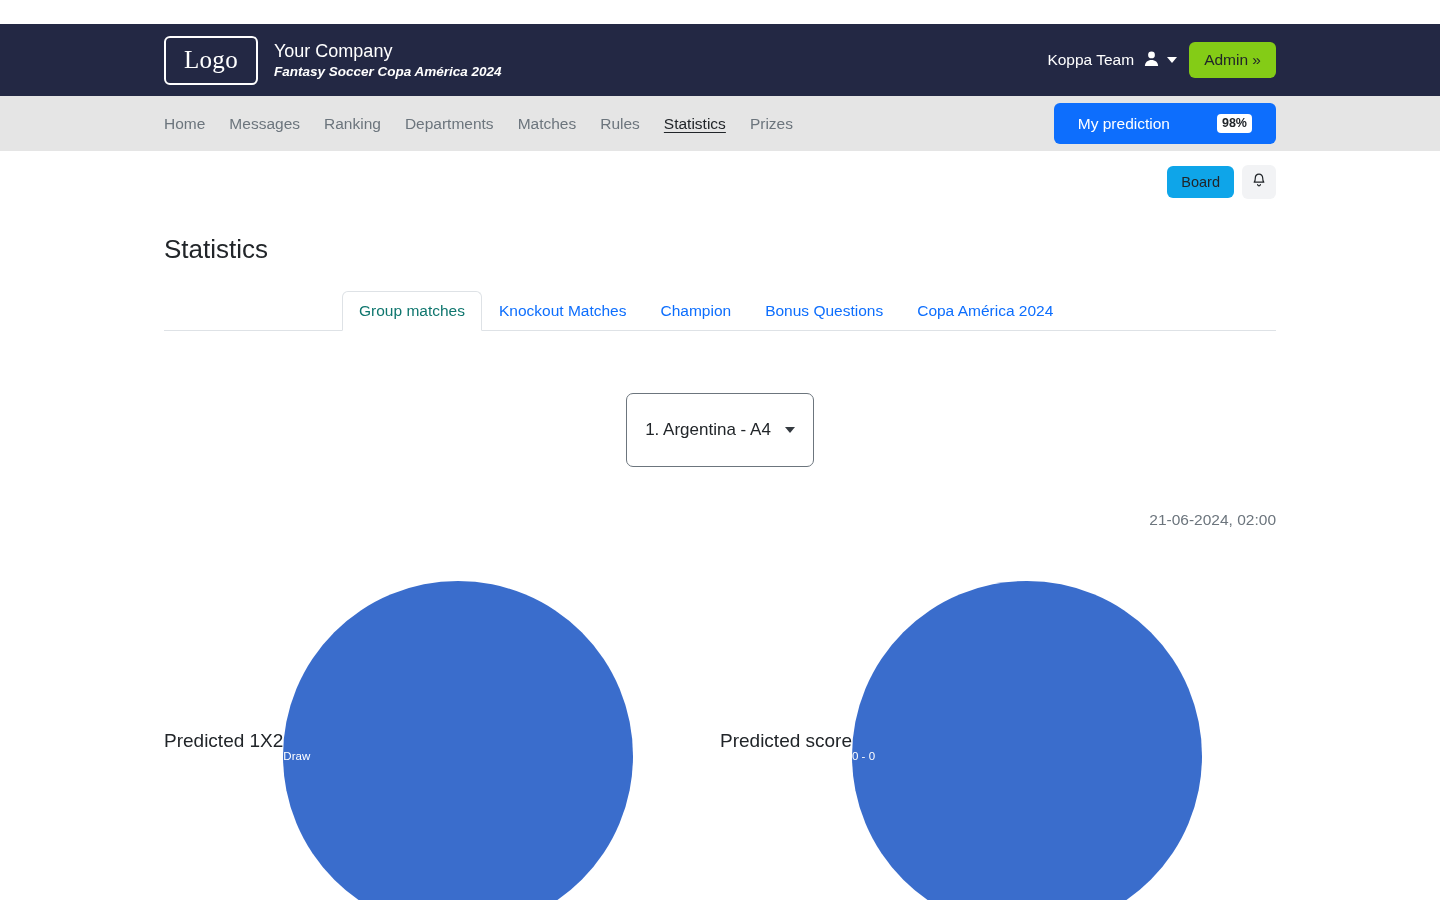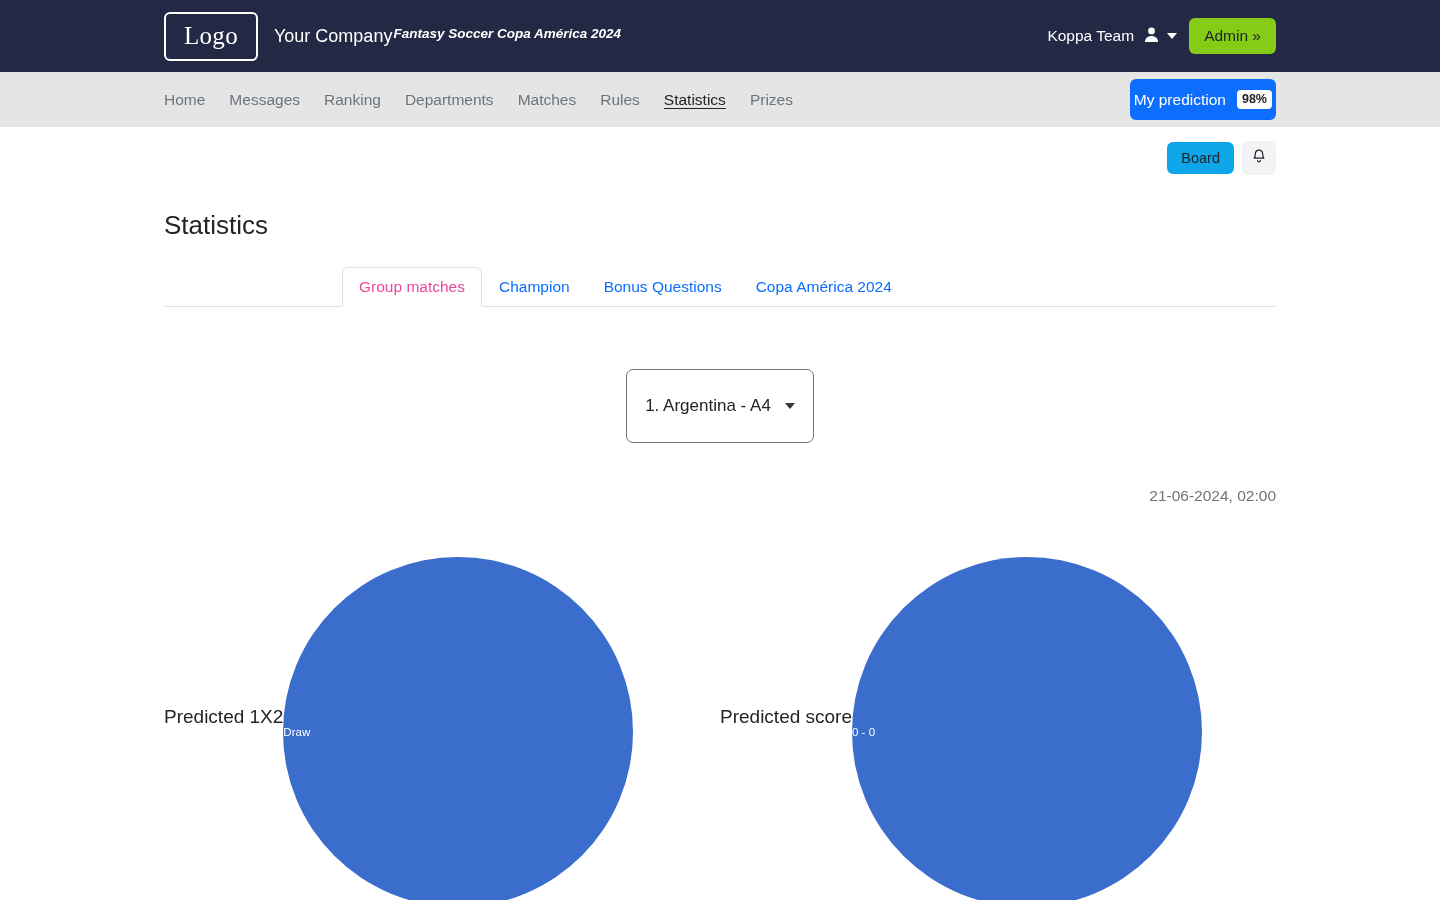--- a/index.html
+++ b/index.html
@@ -12,33 +12,34 @@
   }
 
   
   .topbar {
     height: 72px;
     background: #232844;
     display: flex;
     align-items: center;
     padding: 0 164px;
     position: relative;
+    margin-top: 24px;
   }
   .brand-block { display: flex; align-items: center; gap: 16px; }
   .logo-box {
     border: 2px solid #ffffff;
     border-radius: 6px;
     color: #ffffff;
     font-family: "Liberation Serif", serif;
     font-size: 25px;
     line-height: 1;
     padding: 9px 18px 11px;
     letter-spacing: 0.3px;
   }
-  .brand-text { display: flex; flex-direction: row; justify-content: center; gap: 1px; }
+  .brand-text { display: flex; flex-direction: column; justify-content: center; gap: 1px; }
   .brand-name {
     color: #ffffff;
     font-size: 18px;
     font-weight: 400;
     line-height: 22px;
   }
   .brand-sub {
     color: #ffffff;
     font-size: 13.5px;
     font-style: italic;
@@ -101,35 +102,36 @@
     text-underline-offset: 3px;
   }
   .prediction-btn {
     margin-left: auto;
     background: #0d6efd;
     border: none;
     border-radius: 6px;
     color: #ffffff;
     font-family: "Liberation Sans", sans-serif;
     font-size: 15.5px;
-    padding: 11px 4px;
-    display: flex;
-    align-items: center;
-    gap: 11px;
+    padding: 11px 24px;
+    display: flex;
+    align-items: center;
+    gap: 4px;
     cursor: pointer;
     white-space: nowrap;
   }
   .pct-badge {
     background: #ffffff;
     color: #212529;
     border-radius: 4px;
     font-size: 12.5px;
     font-weight: 700;
     padding: 2px 5px;
     line-height: 1.2;
+    margin-left: 43px;
   }
 
   
   .toolbar {
     padding: 14px 164px 0;
     display: flex;
     justify-content: flex-end;
     align-items: center;
     gap: 8px;
   }
@@ -179,21 +181,21 @@
     cursor: pointer;
     background: transparent;
     border: 1px solid transparent;
     border-radius: 6px 6px 0 0;
     margin-bottom: -1px;
     white-space: nowrap;
     text-decoration: none;
     font-family: "Liberation Sans", sans-serif;
   }
   .tab.active {
-    color: #ec4899;
+    color: #0f766e;
     background: #ffffff;
     border-color: #dee2e6 #dee2e6 #ffffff;
   }
 
   
   .select-row {
     display: flex;
     justify-content: center;
     margin-top: 62px;
   }
@@ -312,20 +314,21 @@
       </svg>
     </span>
   </button>
 </div>
 
 <div class="content">
   <h1 class="page-title">Statistics</h1>
 
   <div class="tabs">
     <a class="tab active" href="#">Group matches</a>
+    <a class="tab" href="#">Knockout Matches</a>
     <a class="tab" href="#">Champion</a>
     <a class="tab" href="#">Bonus Questions</a>
     <a class="tab" href="#">Copa América 2024</a>
   </div>
 
   <div class="select-row">
     <div class="match-select">
       <span>1. Argentina - A4</span>
       <span class="select-caret"></span>
     </div>

